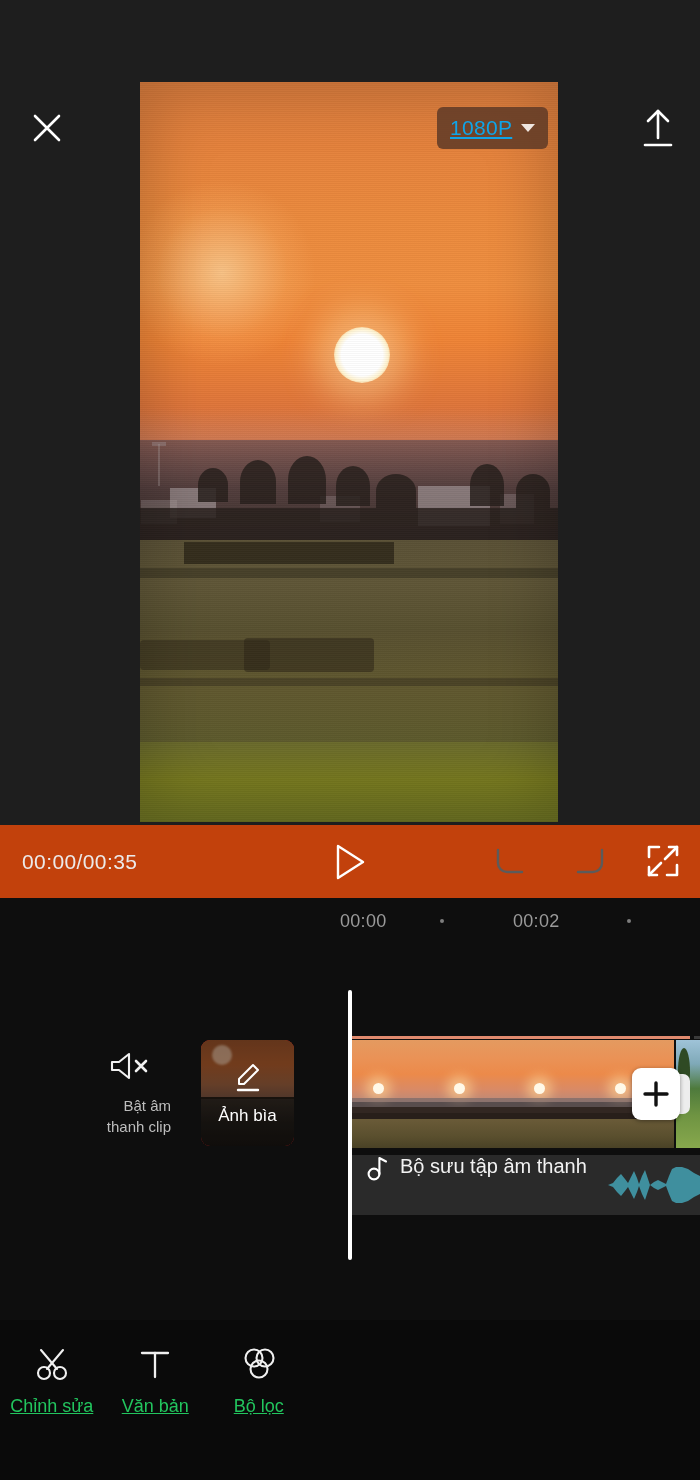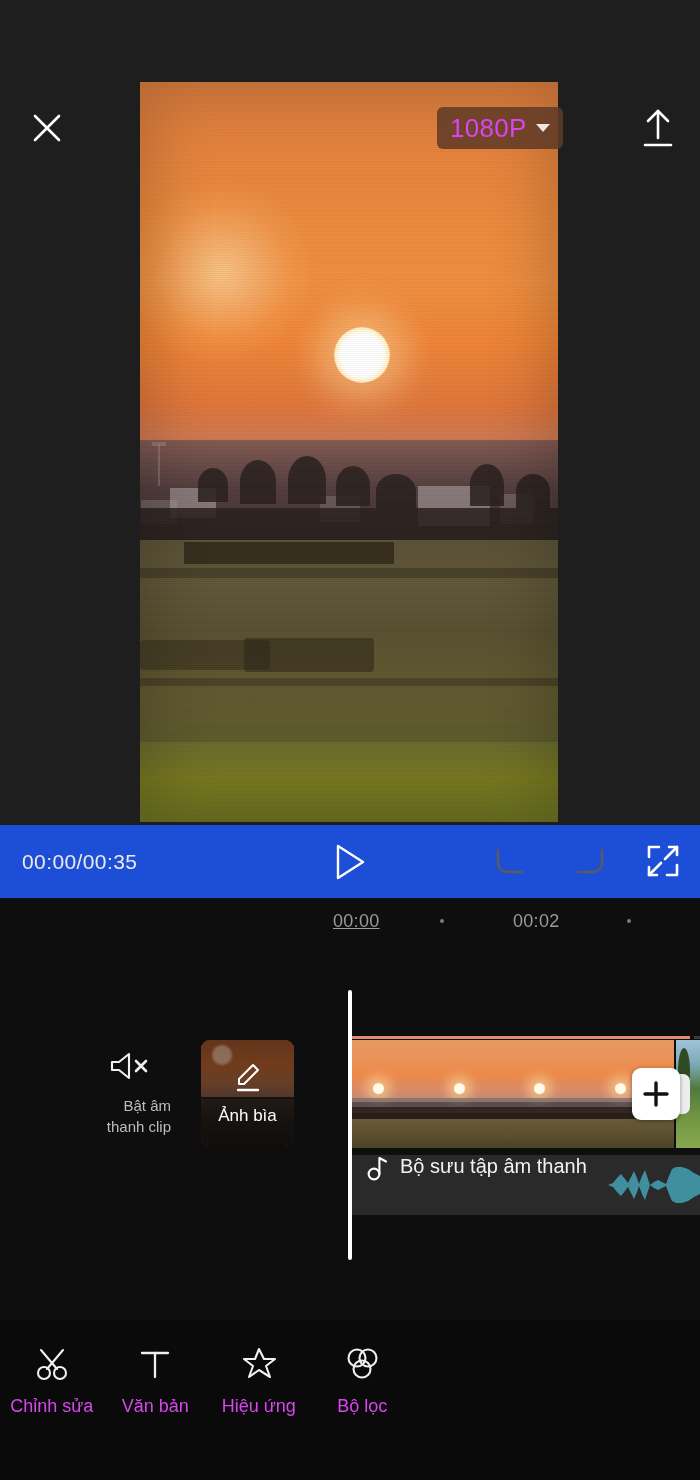--- a/index.html
+++ b/index.html
@@ -77,25 +77,25 @@
       repeating-linear-gradient(0deg, rgba(0,0,0,0.035) 0 1px, rgba(255,255,255,0.015) 1px 2px);
     pointer-events:none;
   }
   .vign { position:absolute; inset:0; box-shadow:inset 0 0 60px 12px rgba(0,0,0,0.18); pointer-events:none; }
 
   .res-pill {
     position:absolute; left:437px; top:107px; height:42px; padding:0 13px;
     background:rgba(96,58,38,0.86); border-radius:6px;
     display:flex; align-items:center; gap:9px; cursor:pointer;
   }
-  .res-pill .lbl { font-size:26px; color:#d946ef; letter-spacing:.3px; }
+  .res-pill .lbl { font-size:21px; color:#0ea5e9; letter-spacing:.3px;text-decoration:underline; }
   .caret { width:0; height:0; border-left:7px solid transparent; border-right:7px solid transparent; border-top:8px solid #efe6e0; }
 
   
-  .control-bar { position:absolute; left:0; top:825px; width:700px; height:73px; background:#1d4ed8;text-align:right; }
+  .control-bar { position:absolute; left:0; top:825px; width:700px; height:73px; background:#c2410c;text-align:right; }
   .timecode { position:absolute; left:22px; top:0; height:73px; display:flex; align-items:center; font-size:21px; color:#eceaea; letter-spacing:.4px; }
   .play-btn { position:absolute; left:329px; top:17px; width:42px; height:40px; cursor:pointer; }
   .undo-btn { position:absolute; left:492px; top:20px; width:40px; height:34px; cursor:pointer; }
   .redo-btn { position:absolute; left:568px; top:20px; width:40px; height:34px; cursor:pointer; }
   .expand-btn { position:absolute; left:645px; top:18px; width:36px; height:36px; cursor:pointer; }
 
   
   .timeline { position:absolute; left:0; top:898px; width:700px; height:422px; background:#0e0e0e; overflow:hidden; }
   .ruler { position:absolute; left:0; top:0; width:700px; height:50px; }
   .rl { position:absolute; top:13px; font-size:18px; color:#9a9a9a; letter-spacing:.3px; }
@@ -158,21 +158,21 @@
   .audio-name { margin-left:12px; font-size:20px; color:#f2f2f2; white-space:nowrap; }
   .wave { position:absolute; left:258px; top:12px; width:92px; height:36px; }
 
   .playhead { position:absolute; left:348px; top:990px; width:4px; height:270px; background:#fff; border-radius:2px; z-index:9; }
 
   
   .toolbar { position:absolute; left:0; top:1320px; width:700px; height:160px; background:#0a0a0a; }
   .tb-row { position:absolute; left:0; top:18px; width:760px; height:110px; display:flex; }
   .tb-item { flex:0 0 auto; width:103.5px; display:flex; flex-direction:column; align-items:center; cursor:pointer; }
   .tb-ico { height:52px; display:flex; align-items:center; justify-content:center; }
-  .tb-lbl { margin-top:6px; font-size:18px; color:#d946ef; white-space:nowrap; }
+  .tb-lbl { margin-top:6px; font-size:18px; color:#22c55e; white-space:nowrap;text-decoration:underline; }
 </style>
 </head>
 <body>
 
 <div id="app">
 
   <div class="preview-area">
 
     <div class="close-btn">
       <svg width="42" height="42" viewBox="0 0 42 42">
@@ -262,21 +262,21 @@
         <path d="M32 4 L20 16" stroke="#fff" stroke-width="2.6" fill="none" stroke-linecap="round"></path>
         <path d="M4 32 L16 20" stroke="#fff" stroke-width="2.6" fill="none" stroke-linecap="round"></path>
         <path d="M24 4 L32 4 L32 12" stroke="#fff" stroke-width="2.6" fill="none" stroke-linecap="round" stroke-linejoin="round"></path>
         <path d="M12 32 L4 32 L4 24" stroke="#fff" stroke-width="2.6" fill="none" stroke-linecap="round" stroke-linejoin="round"></path>
       </svg>
     </div>
   </div>
 
   <div class="timeline">
     <div class="ruler">
-      <span class="rl" style="left:333px;text-decoration:underline;">00:00</span>
+      <span class="rl" style="left:340px;">00:00</span>
       <span class="rdot" style="left:440px;"></span>
       <span class="rl" style="left:513px;">00:02</span>
       <span class="rdot" style="left:627px;"></span>
     </div>
   </div>
 
   <div class="mute-box">
     <div class="mi">
       <svg width="46" height="30" viewBox="0 0 46 30">
         <path d="M4 11 L11 11 L21 3 L21 27 L11 19 L4 19 Z" stroke="#f0f0f0" stroke-width="2.1" fill="none" stroke-linejoin="round"></path>
@@ -399,28 +399,20 @@
           <svg width="40" height="40" viewBox="0 0 40 40">
             <path d="M7 9 L33 9" stroke="#f0f0f0" stroke-width="2.3" fill="none" stroke-linecap="round"></path>
             <path d="M20 9 L20 33" stroke="#f0f0f0" stroke-width="2.3" fill="none" stroke-linecap="round"></path>
           </svg>
         </span>
         <span class="tb-lbl">Văn bản</span>
       </div>
 
 
 
-      <div class="tb-item">
-        <span class="tb-ico">
-          <svg width="40" height="40" viewBox="0 0 40 40">
-            <path d="M20 5 L25 15 L36 15 L27 22 L31 33 L20 26 L10 33 L14 22 L5 15 L16 15 Z" stroke="#f0f0f0" stroke-width="2.1" fill="none" stroke-linejoin="round"></path>
-          </svg>
-        </span>
-        <span class="tb-lbl">Hiệu ứng</span>
-      </div>
 
       <div class="tb-item">
         <span class="tb-ico">
           <svg width="40" height="40" viewBox="0 0 40 40">
             <circle cx="15" cy="14" r="8.5" stroke="#f0f0f0" stroke-width="2.1" fill="none"></circle>
             <circle cx="26" cy="14" r="8.5" stroke="#f0f0f0" stroke-width="2.1" fill="none"></circle>
             <circle cx="20" cy="25" r="8.5" stroke="#f0f0f0" stroke-width="2.1" fill="none"></circle>
           </svg>
         </span>
         <span class="tb-lbl">Bộ lọc</span>

